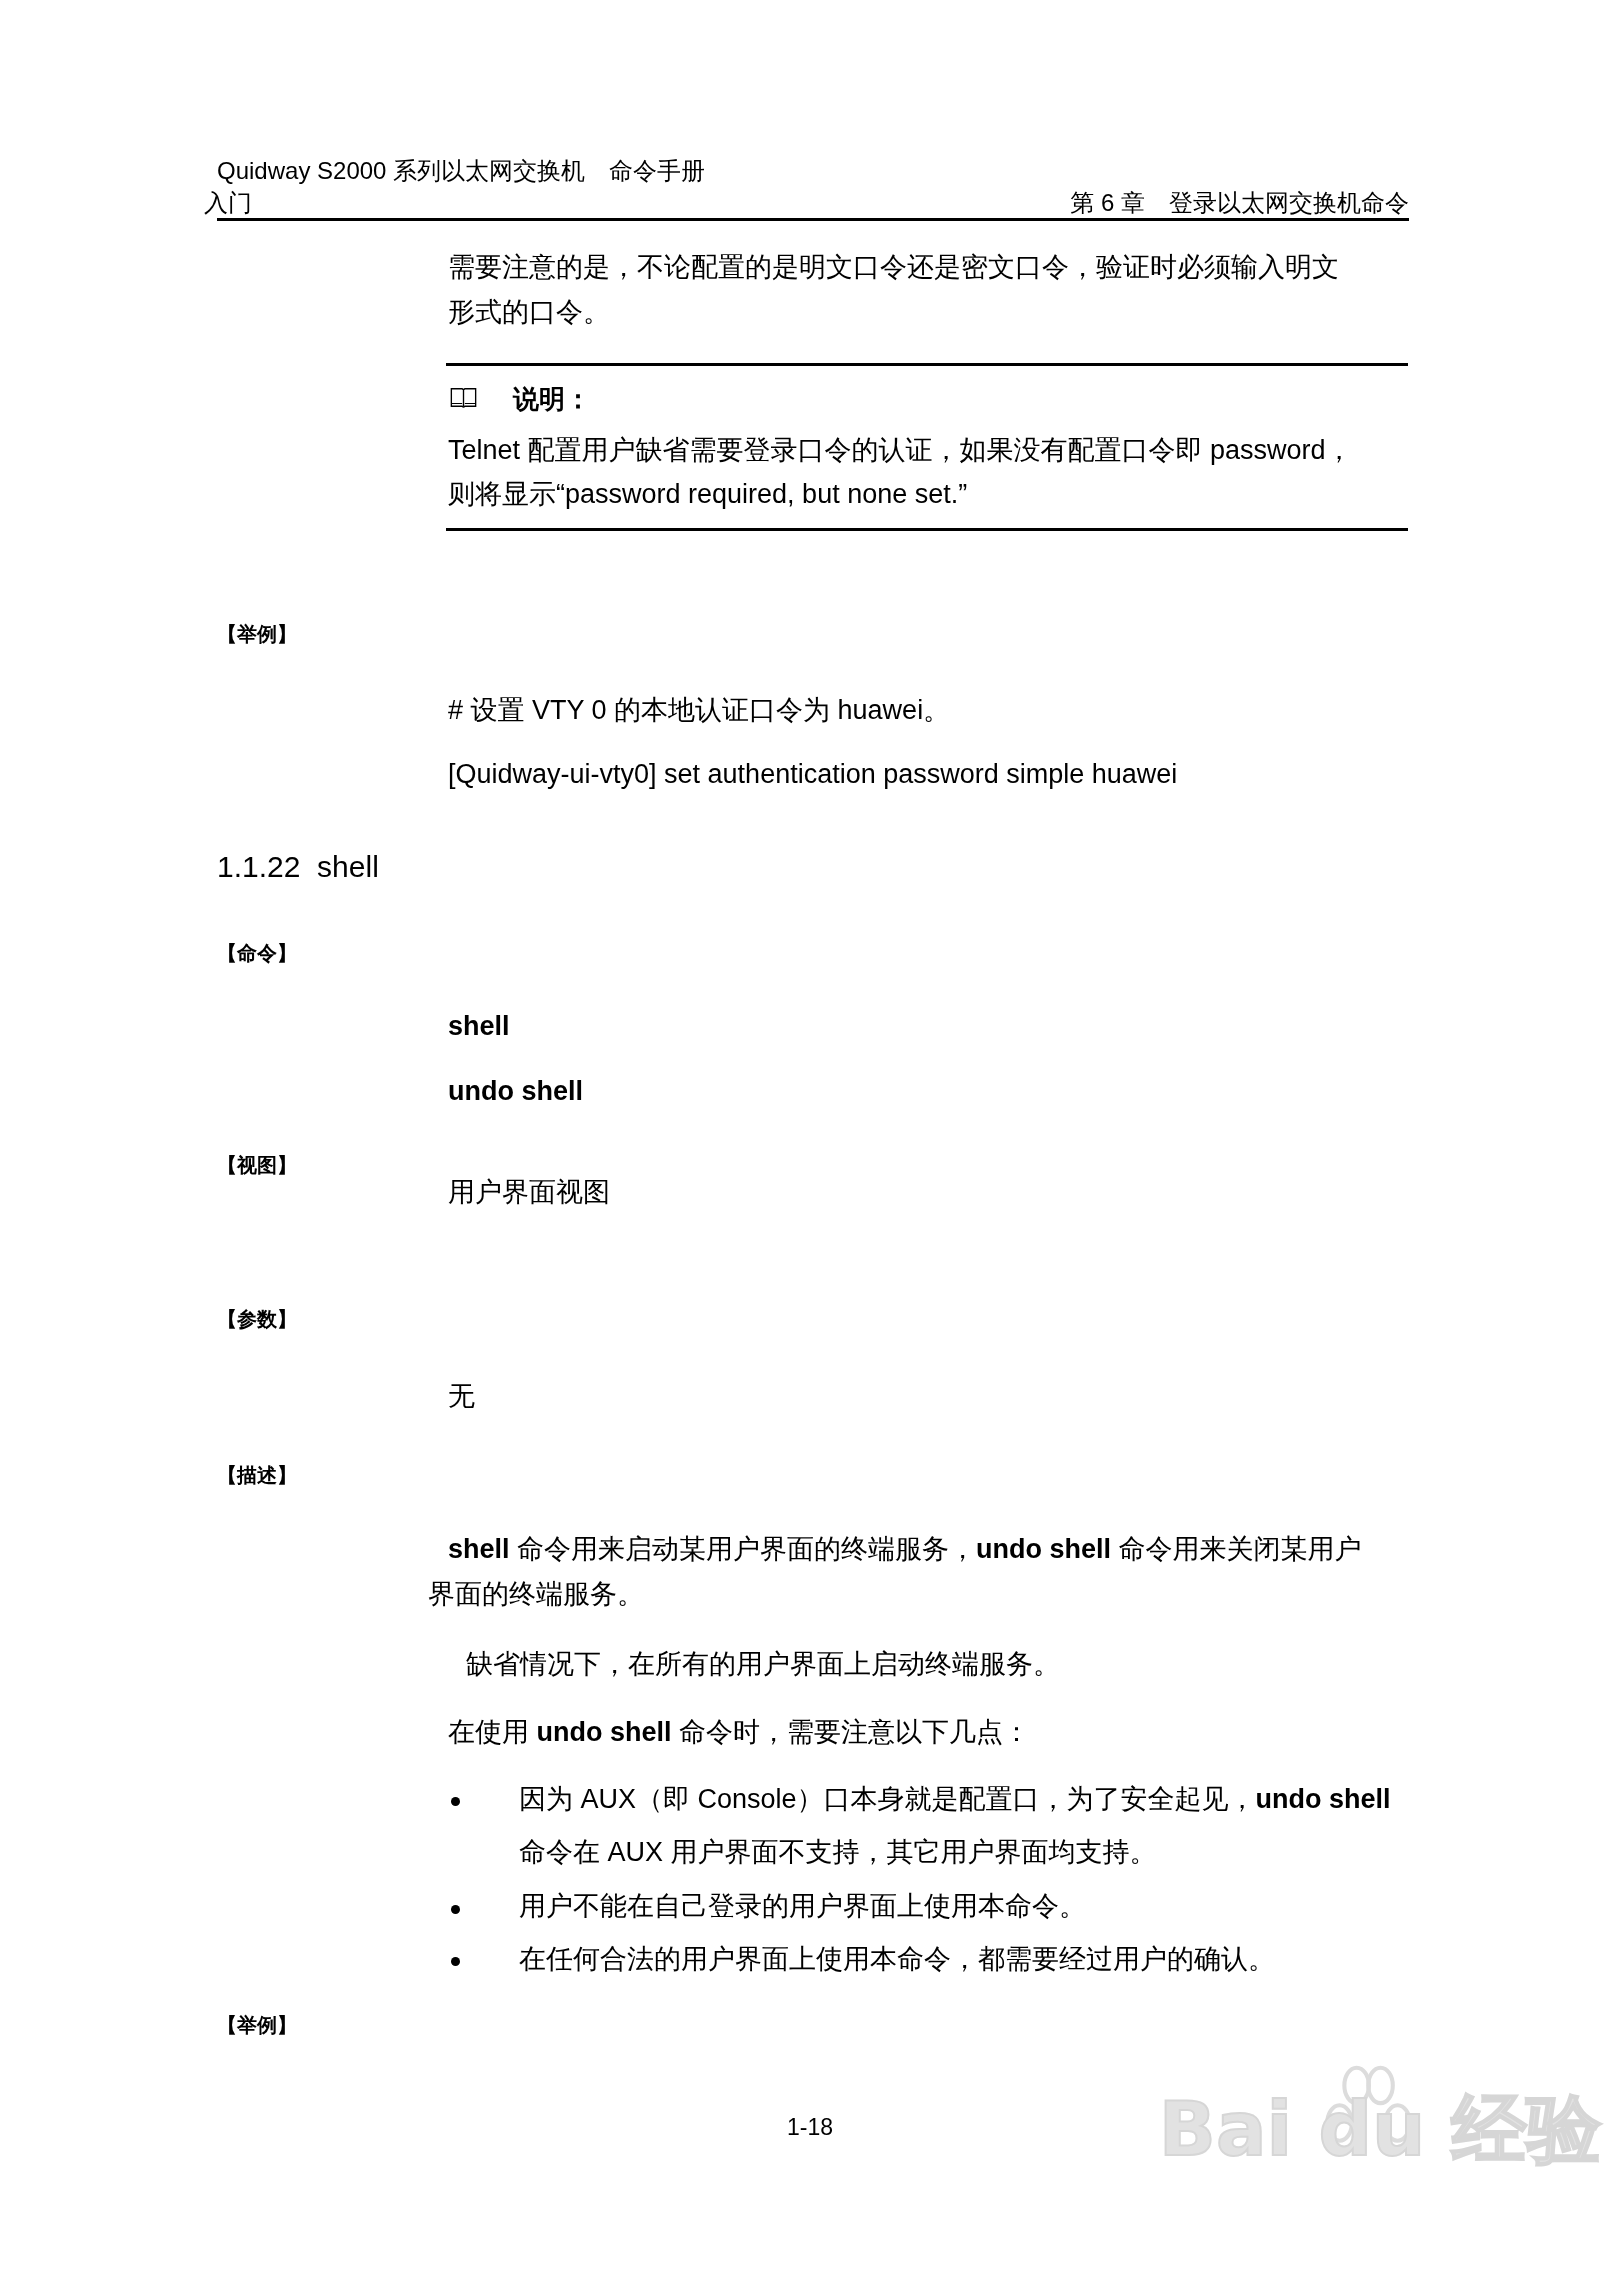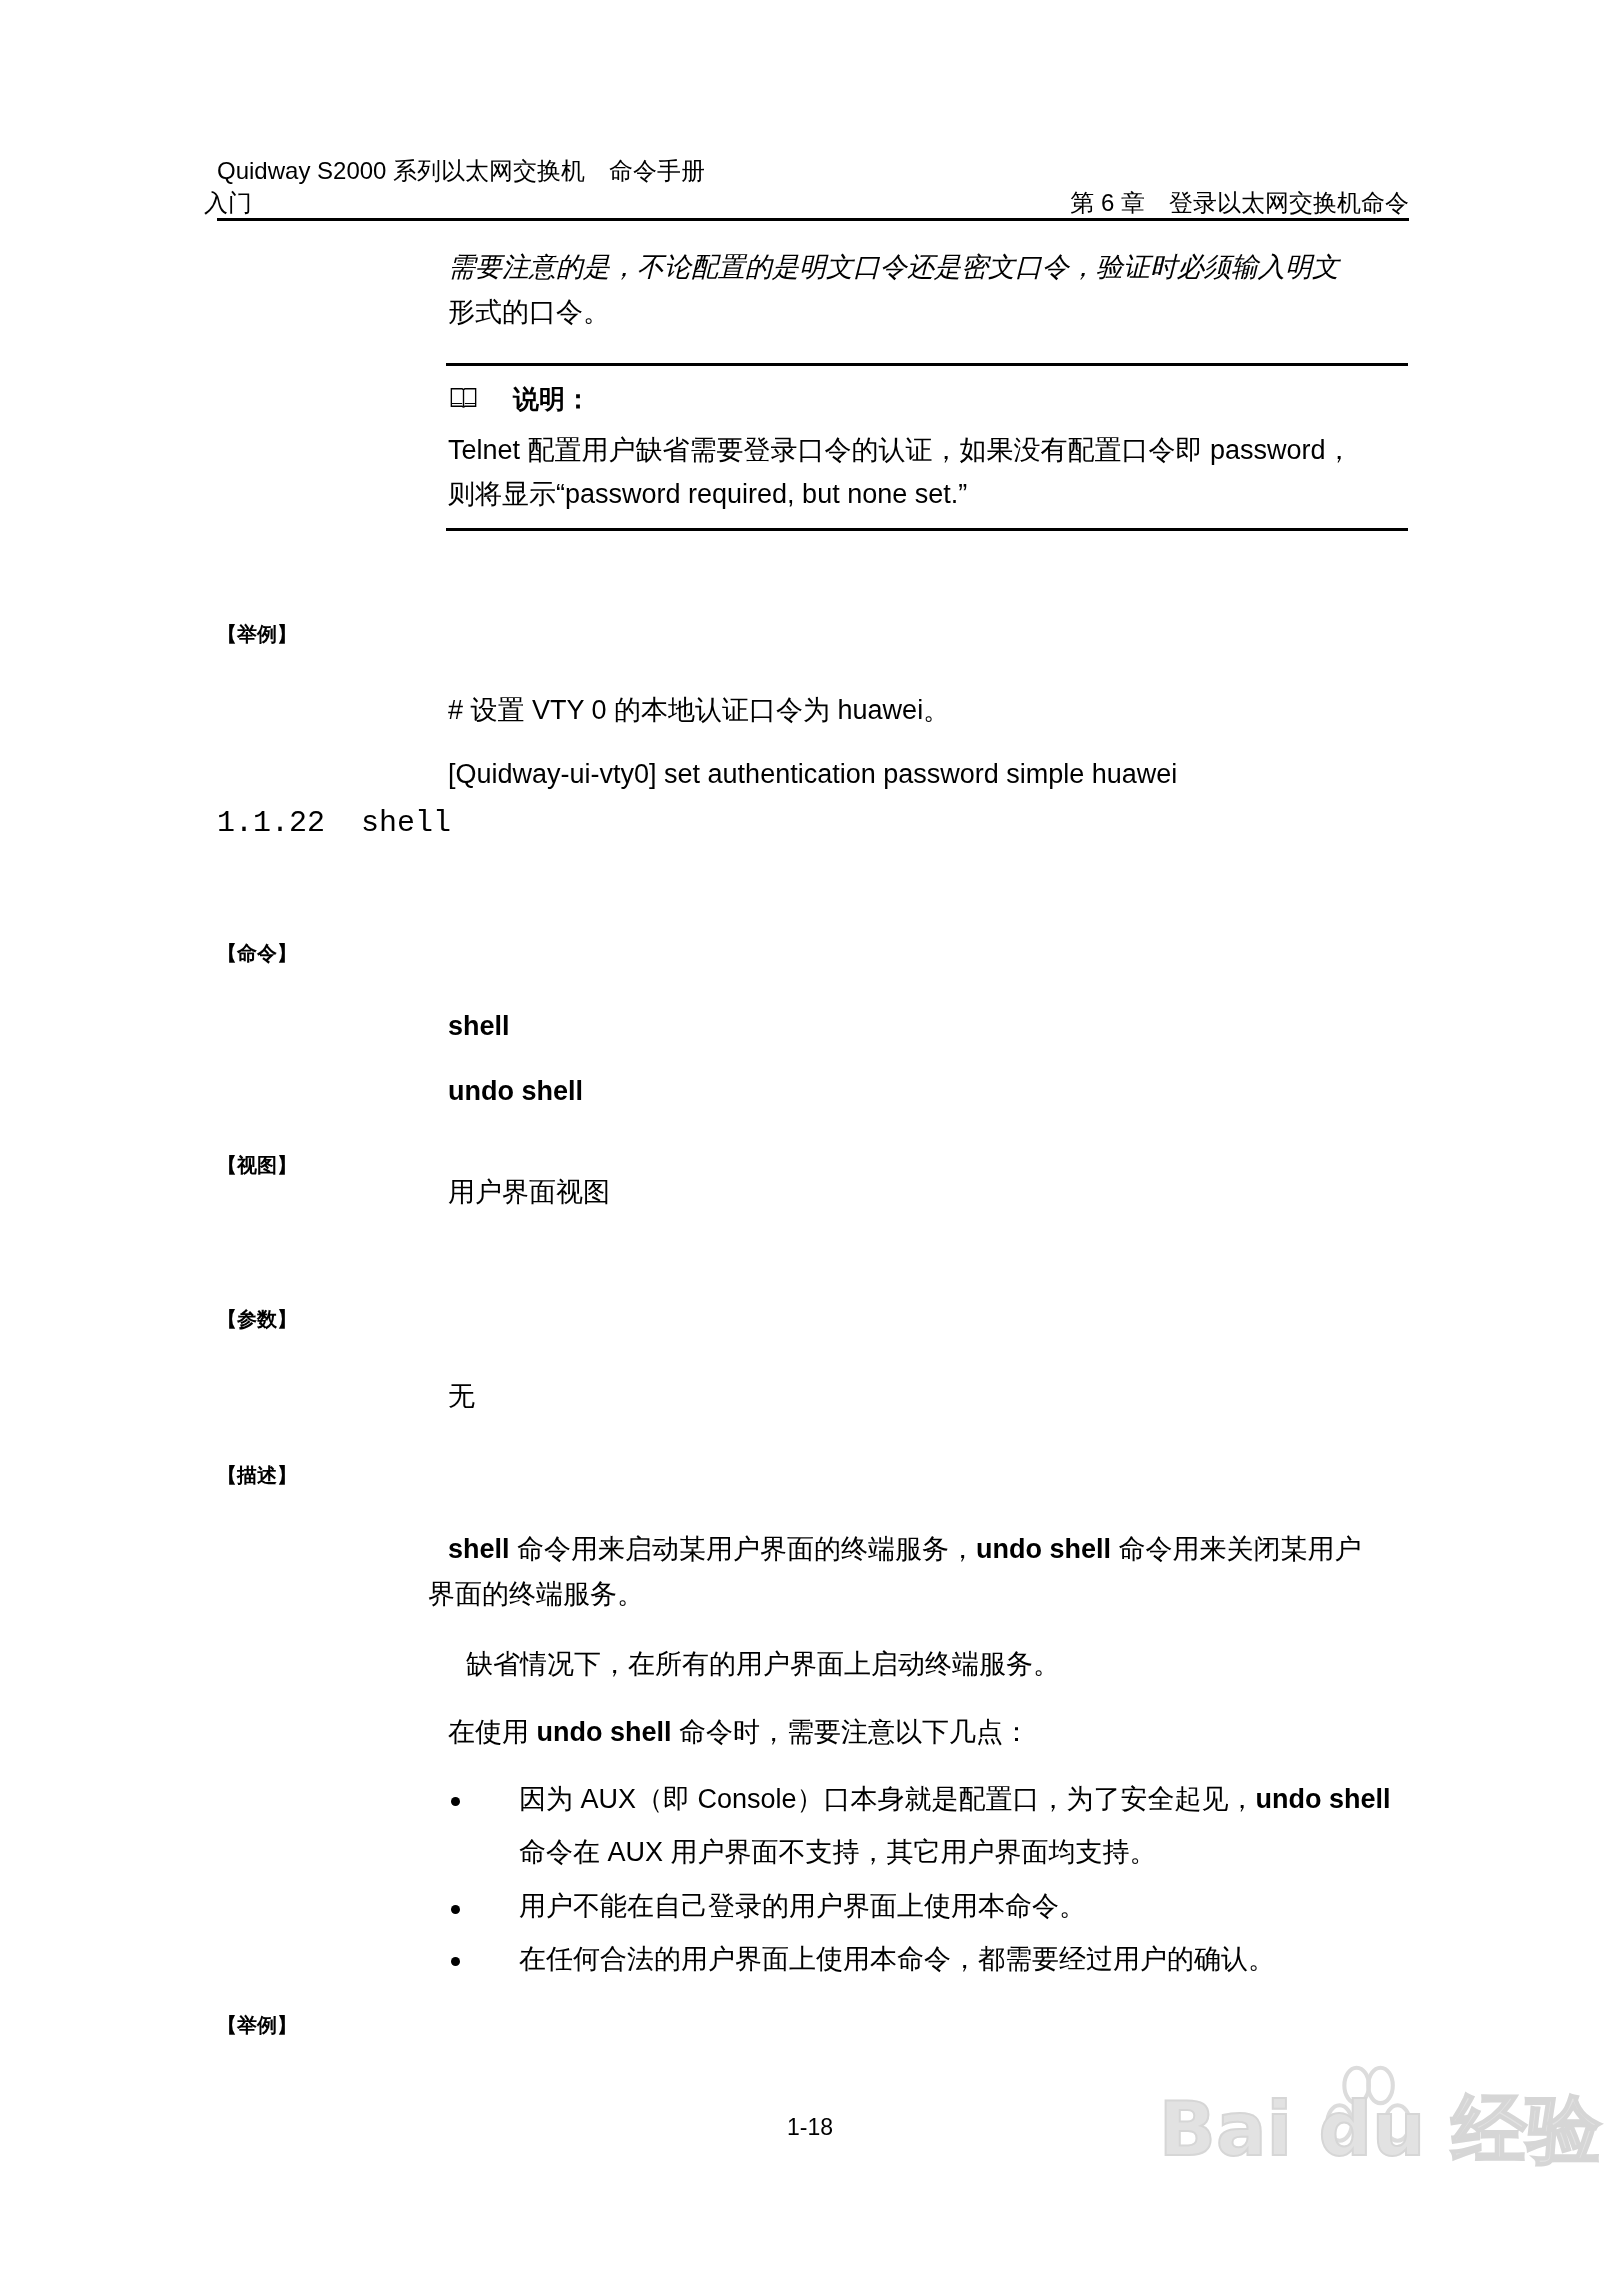--- a/index.html
+++ b/index.html
@@ -16,41 +16,41 @@
   .wm{position:absolute;color:#e6e6e6;font-weight:bold;font-family:"DejaVu Sans",sans-serif;}
 </style>
 </head>
 <body>
 
 <div class="abs hdr" style="left:217px;top:159px;">Quidway S2000 系列以太网交换机　命令手册</div>
 <div class="abs hdr" style="left:204px;top:191px;">入门</div>
 <div class="abs hdr" style="right:214px;top:191px;">第 6 章　登录以太网交换机命令</div>
 <div class="rule" style="left:217px;top:218px;width:1192px;height:3.4px;"></div>
 
-<div class="abs body" style="left:448px;top:254px;font-style:italic;">需要注意的是，不论配置的是明文口令还是密文口令，验证时必须输入明文</div>
+<div class="abs body" style="left:448px;top:254px;">需要注意的是，不论配置的是明文口令还是密文口令，验证时必须输入明文</div>
 <div class="abs body" style="left:448px;top:299px;">形式的口令。</div>
 
 <div class="rule" style="left:446px;top:363px;width:962px;height:3.4px;"></div>
 <div class="abs" style="left:450px;top:386px;">
   <svg width="27" height="23" viewBox="0 0 40 34">
     <path d="M2 4 L2 30 L18 30 Q20 32 22 30 L38 30 L38 4 L22 4 Q20 6 18 4 Z" fill="none" stroke="#000" stroke-width="2"></path>
     <line x1="20" y1="5" x2="20" y2="30" stroke="#000" stroke-width="2"></line>
     <path d="M2 26 L18 26 M22 26 L38 26" stroke="#000" stroke-width="1.5"></path>
   </svg>
 </div>
 <div class="abs bold" style="left:513px;top:386px;font-size:26px;">说明：</div>
 <div class="abs body" style="left:448px;top:437px;">Telnet 配置用户缺省需要登录口令的认证，如果没有配置口令即 password，</div>
 <div class="abs body" style="left:448px;top:481px;">则将显示“password required, but none set.”</div>
 <div class="rule" style="left:446px;top:528px;width:962px;height:3.4px;"></div>
 
 <div class="abs label" style="left:217px;top:624px;">【举例】</div>
 <div class="abs body" style="left:448px;top:697px;">#  设置 VTY 0 的本地认证口令为 huawei。</div>
 <div class="abs body" style="left:448px;top:761px;">[Quidway-ui-vty0] set authentication password simple huawei</div>
 
-<div class="abs sec" style="left:217px;top:808px;font-family:Liberation Mono, monospace;">
+<div class="abs sec" style="left:217px;top:852px;">
   <span>1.1.22</span><span>&nbsp;&nbsp;</span><span>shell</span>
 </div>
 
 <div class="abs label" style="left:217px;top:943px;">【命令】</div>
 <div class="abs body bold" style="left:448px;top:1013px;">shell</div>
 <div class="abs body bold" style="left:448px;top:1078px;">undo shell</div>
 
 <div class="abs label" style="left:217px;top:1155px;">【视图】</div>
 <div class="abs body" style="left:448px;top:1181px;font-family:Liberation Mono, monospace;">用户界面视图</div>
 

